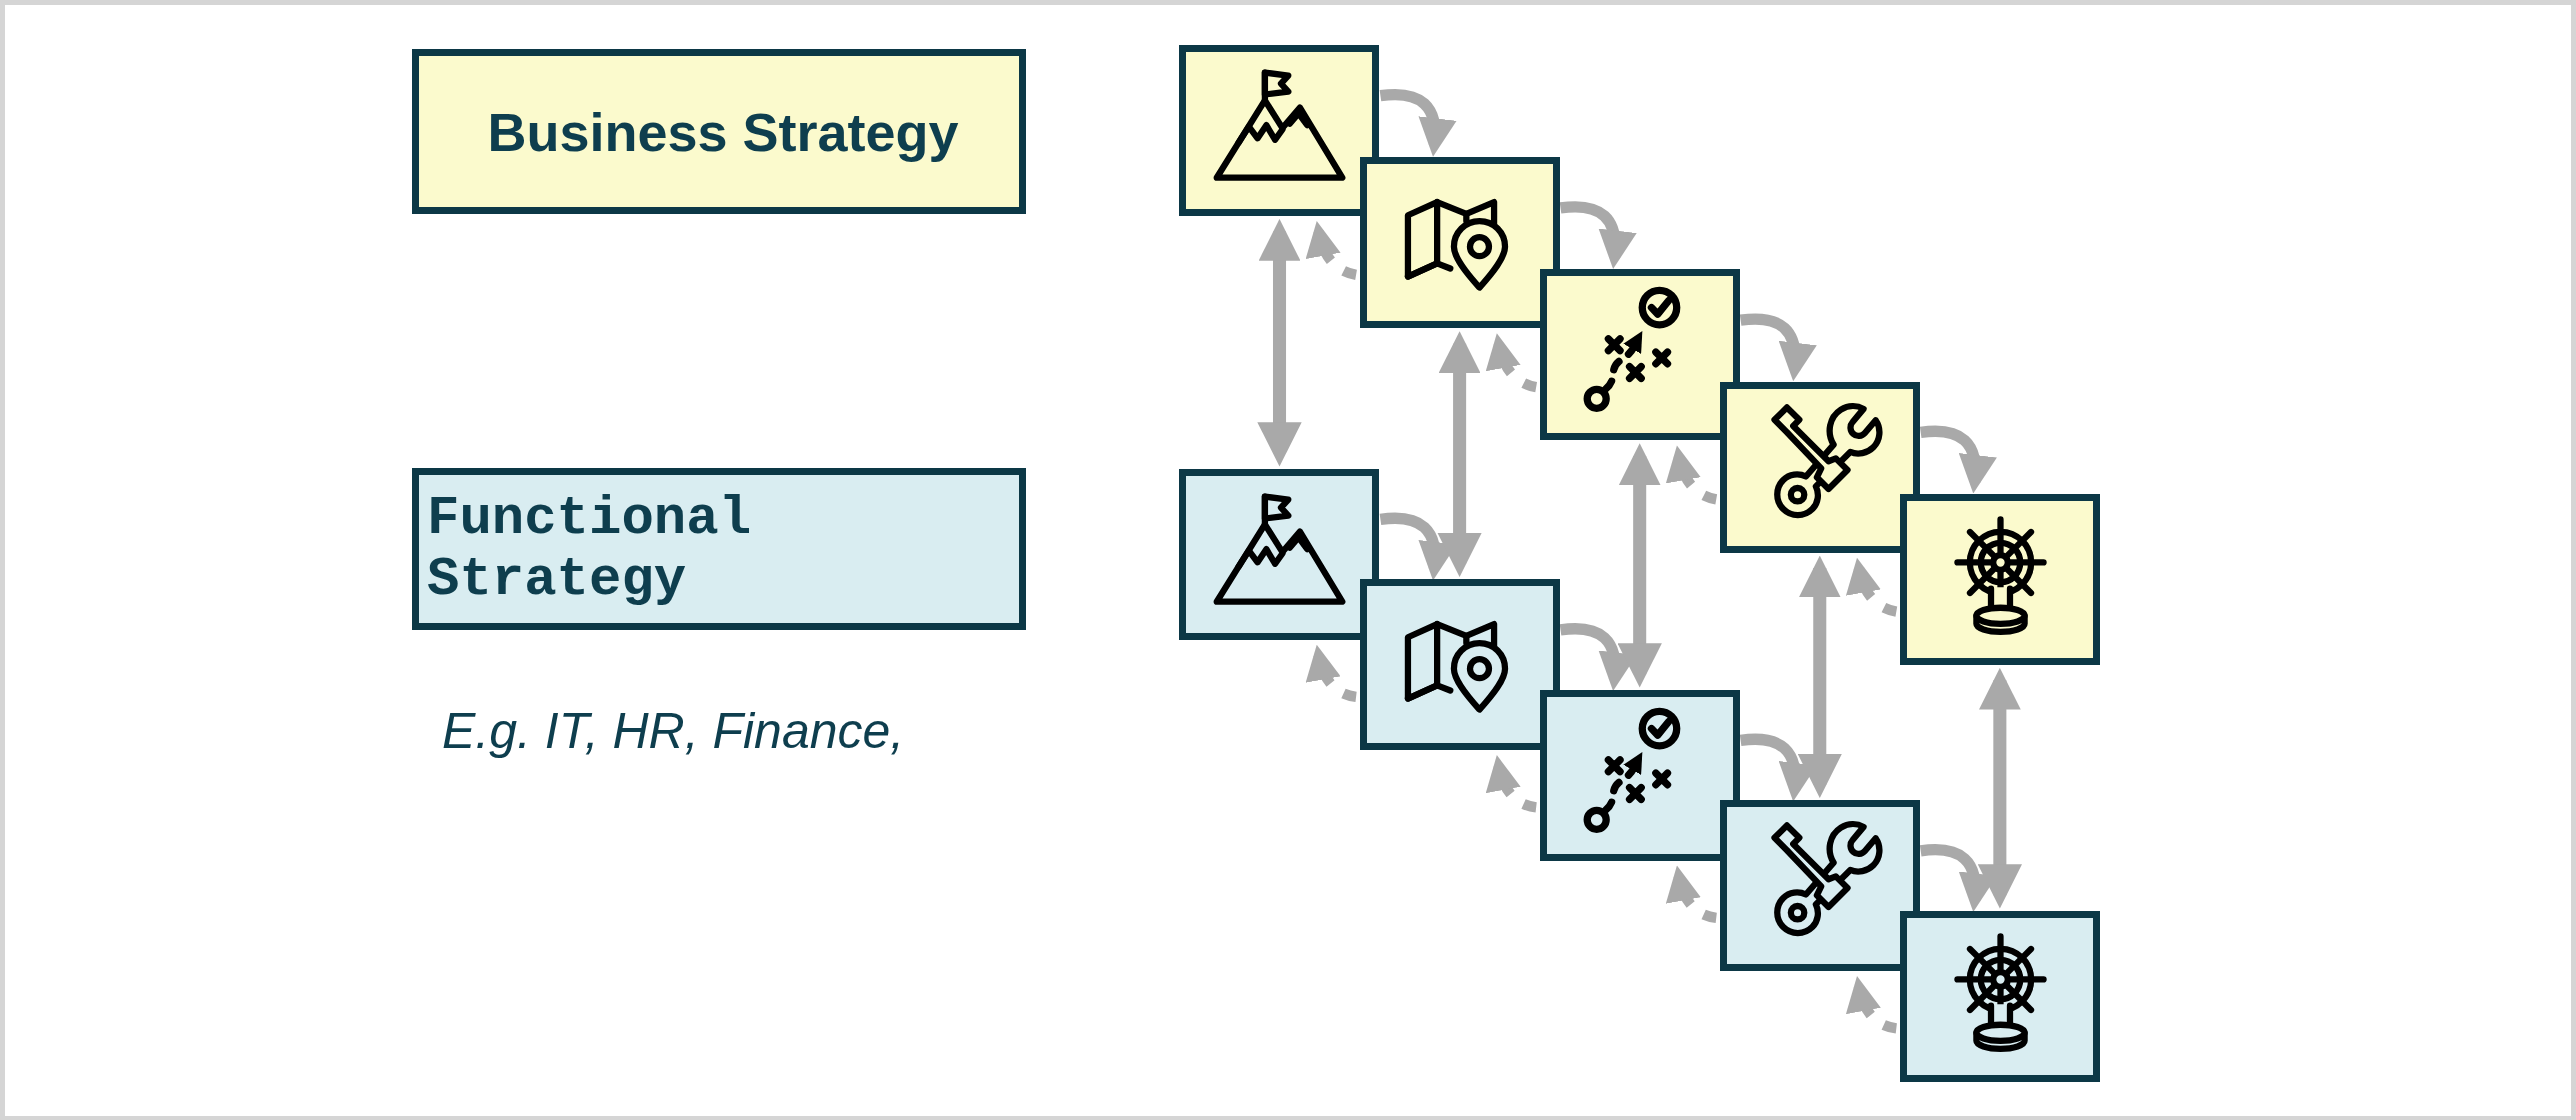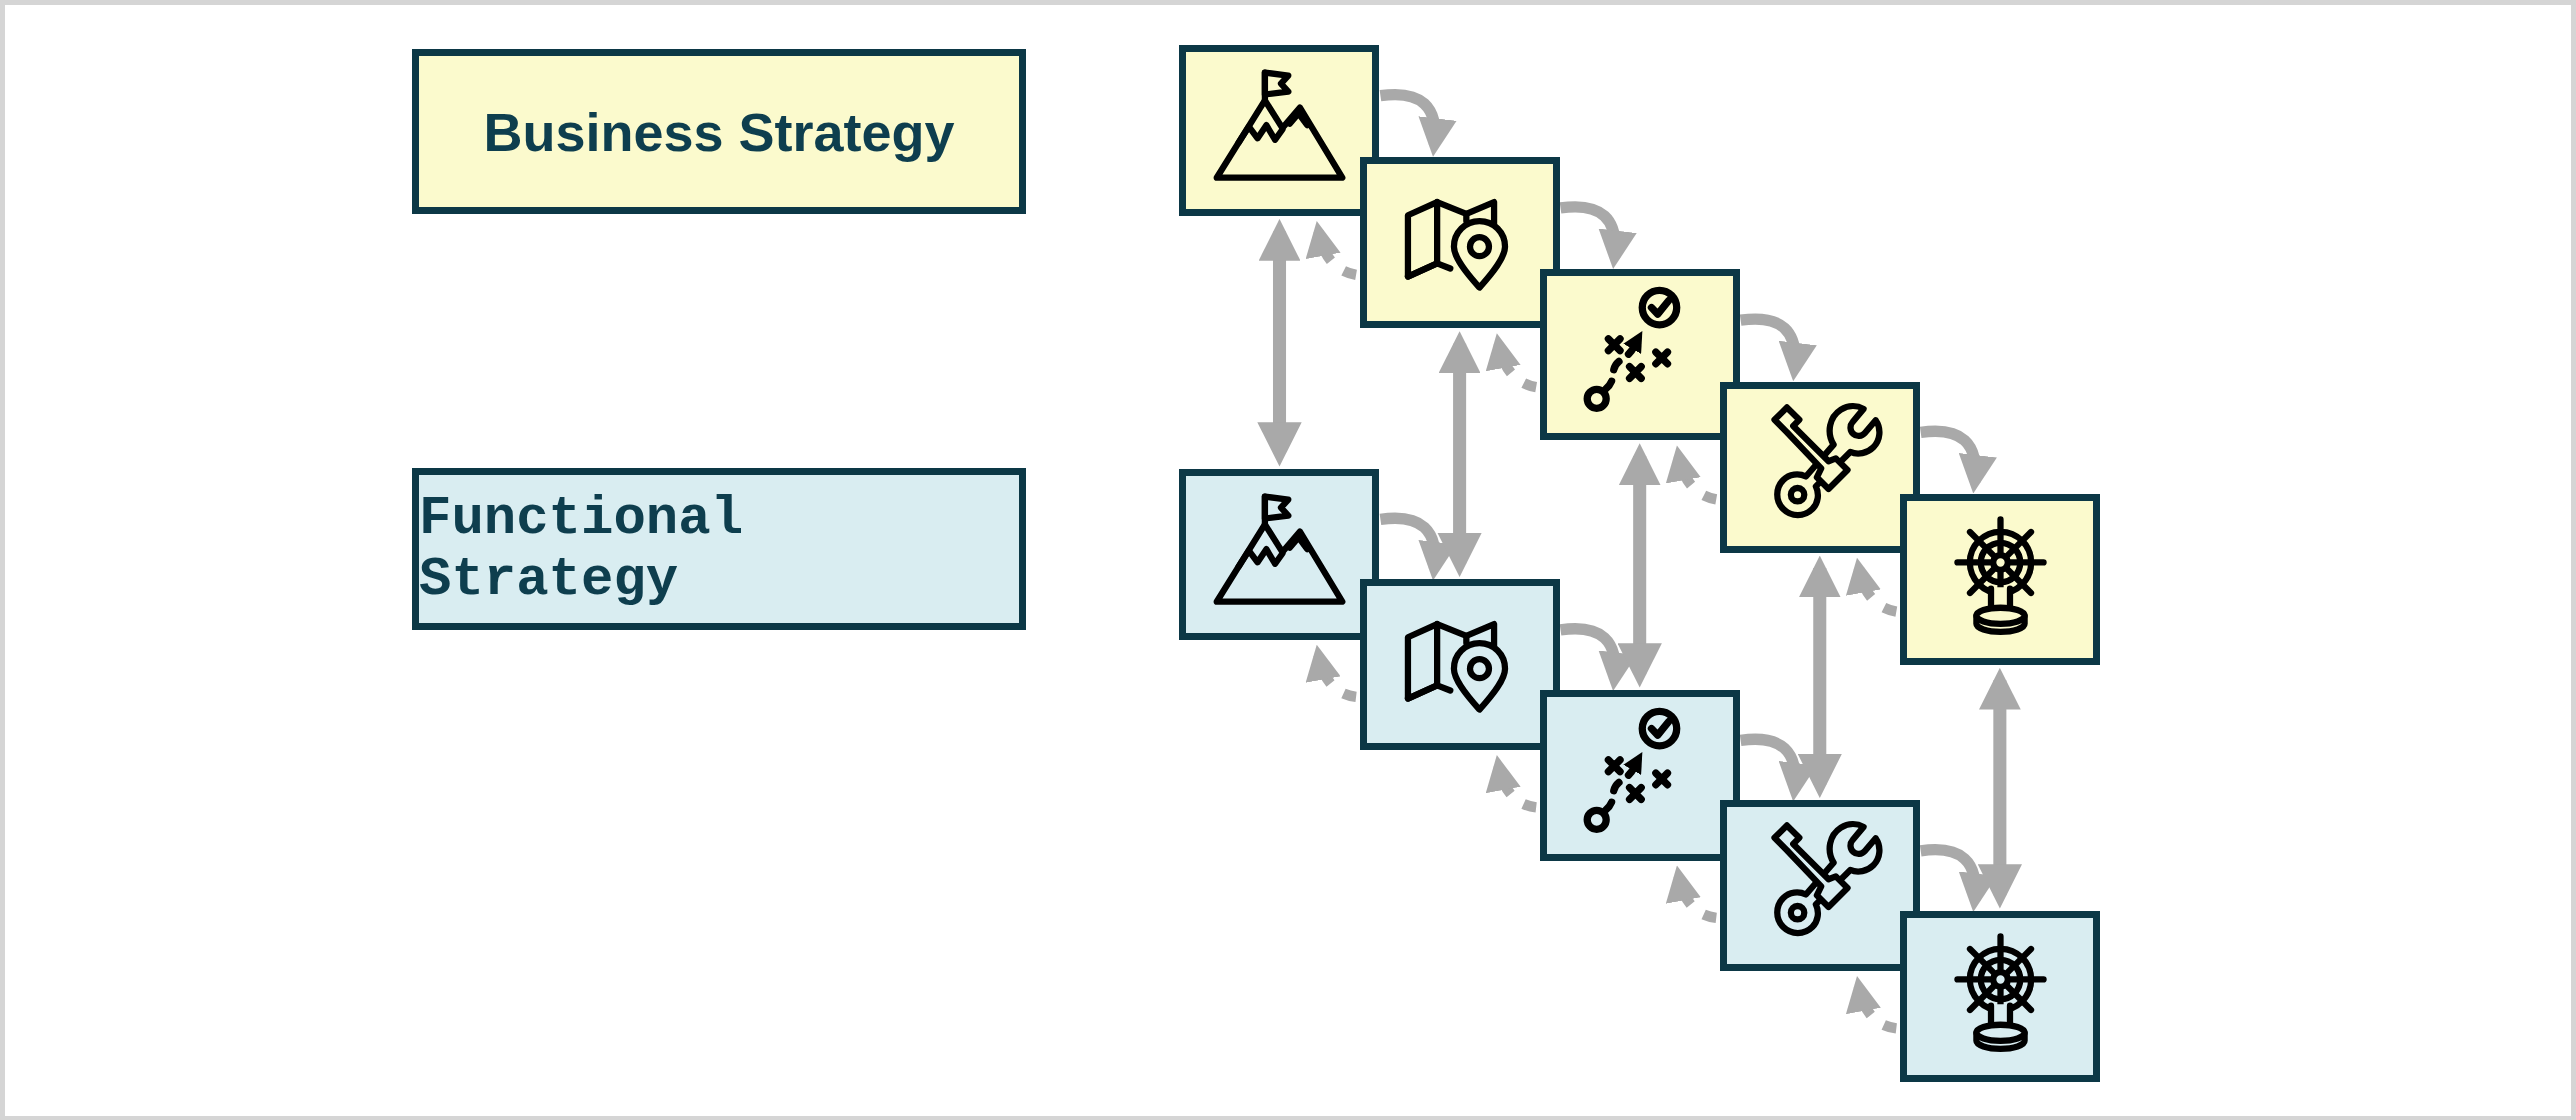--- a/index.html
+++ b/index.html
@@ -4,21 +4,21 @@
 <style>
   html,body{margin:0;padding:0;background:#fff;}
   .canvas{
     position:relative;width:2576px;height:1121px;box-sizing:border-box;
     background:var(--bg,#fff);border:5.2px solid var(--frame,#d5d5d5);
     font-family:"Liberation Sans",sans-serif;overflow:hidden;
   }
   .label-box{
     position:absolute;display:flex;align-items:center;justify-content:center;
     border:7.8px solid var(--border);box-sizing:border-box;z-index:2;
-    color:var(--text);font-weight:700;font-size:54px;letter-spacing:0;
+    color:var(--text);font-weight:700;font-size:54px;letter-spacing:0;padding-left:8px;
   }
   #biz-label{left:407px;top:44px;width:614px;height:165px;background:var(--biz);}
   #func-label{left:407px;top:463px;width:614px;height:162px;background:var(--func);font-family:Liberation Mono, monospace;}
   .note{
     position:absolute;left:437px;top:694px;z-index:2;
     font-style:italic;font-size:50px;line-height:64px;color:var(--text);
   }
   .note-line{display:block;}
   #arrow-layer{position:absolute;left:0;top:0;z-index:1;pointer-events:none;}
   .stage-box{
@@ -107,20 +107,21 @@
 
   <div class="label-box" id="biz-label">
     <span>Business Strategy</span>
   </div>
 
   <div class="label-box" id="func-label">
     <span>Functional Strategy</span>
   </div>
 
   <div class="note">
+    <span class="note-line">E.g. IT, HR, Finance,</span>
   </div>
 
   <svg id="arrow-layer" width="2576" height="1121" viewBox="0 0 2961 1288">
       <path d="M1581 104 Q 1651 94 1643 161" class="solid-arrow"></path>
       <path d="M1553 310 Q 1518 304 1510 260" class="dashed-arrow"></path>
       <path d="M1788 233 Q 1858 223 1850 290" class="solid-arrow"></path>
       <path d="M1760 439 Q 1725 433 1717 389" class="dashed-arrow"></path>
       <path d="M1995 362 Q 2065 352 2057 419" class="solid-arrow"></path>
       <path d="M1967 568 Q 1932 562 1924 518" class="dashed-arrow"></path>
       <path d="M2202 491 Q 2272 481 2264 548" class="solid-arrow"></path>

